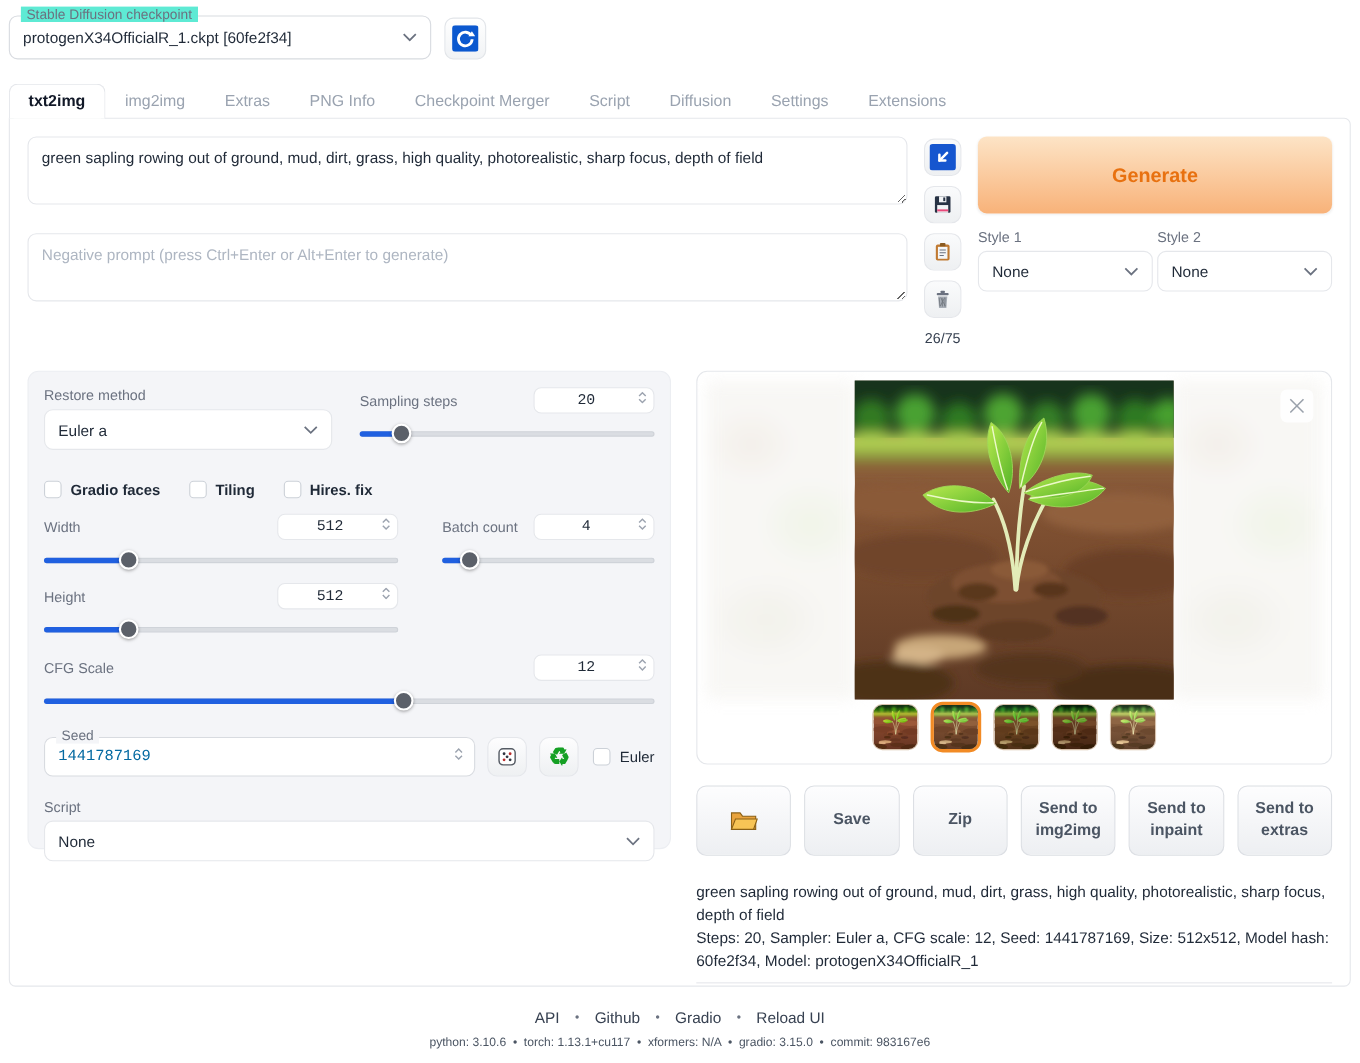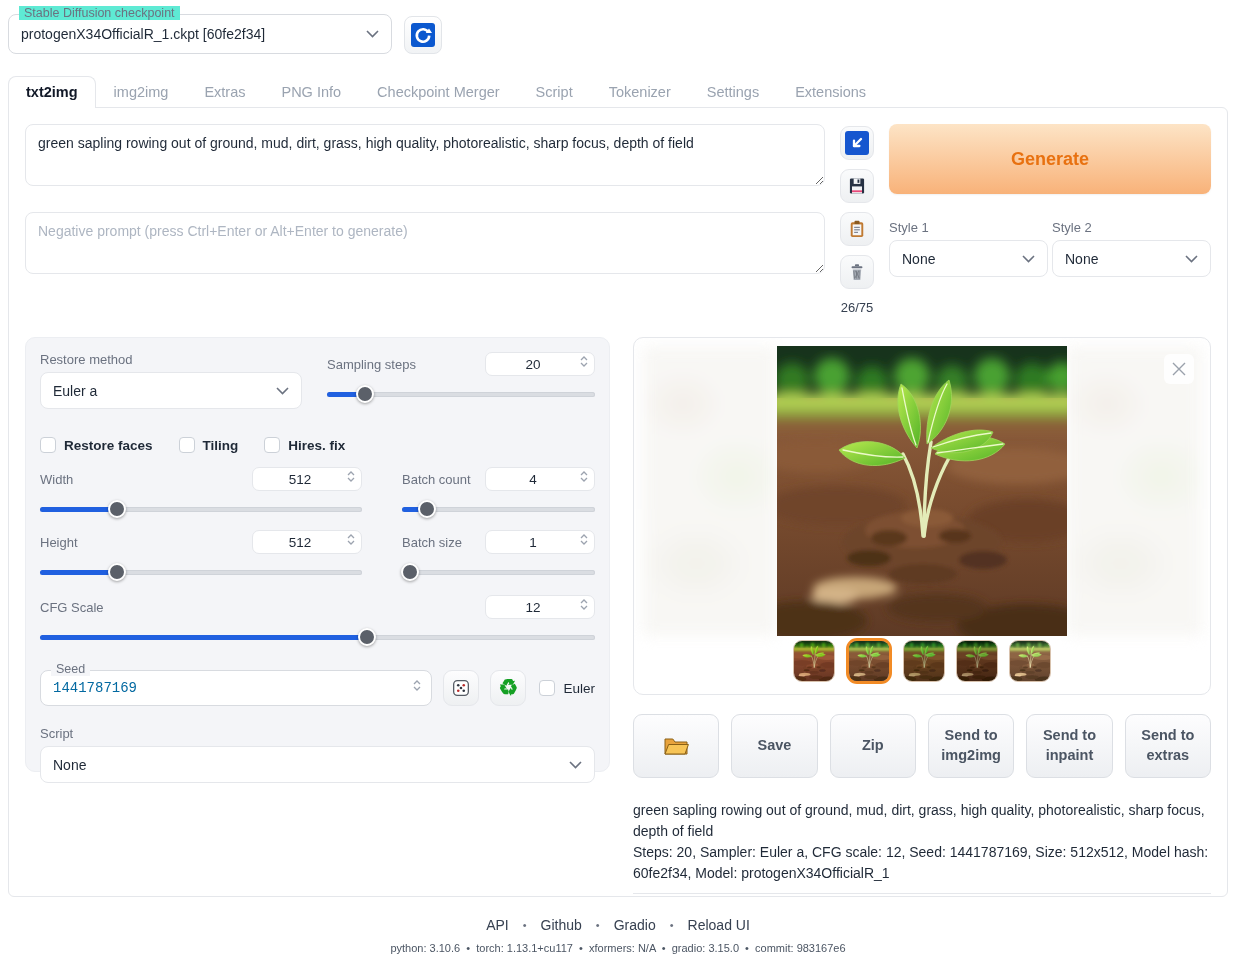--- a/index.html
+++ b/index.html
@@ -25,32 +25,32 @@
   .prompt-row { display:flex; gap:14px; }
   .prompt-col { flex:1; display:flex; flex-direction:column; gap:26px; }
   textarea.prompt { width:100%; height:62px; border:1px solid #e5e7eb; border-radius:8px; padding:10px 12px; font-family:"Liberation Sans",sans-serif; font-size:14px; color:#1f2937; outline:none; }
   textarea.prompt::placeholder { color:#aeb6c2; }
   .tools-col { width:36px; display:flex; flex-direction:column; align-items:center; gap:9px; padding-top:2px; }
   .tool-btn { width:34px; height:34px; border:1px solid #e5e7eb; border-radius:9px; background:linear-gradient(180deg,#fafbfc,#eef0f2); display:flex; align-items:center; justify-content:center; cursor:pointer; }
   .token-counter { font-size:13px; color:#374151; margin-top:2px; }
 
   .gen-col { width:322px; display:flex; flex-direction:column; }
   .generate-btn { height:70px; border:none; border-radius:8px; background:linear-gradient(180deg,#fde4c6 0%,#f8b279 100%); color:#e87110; font-weight:700; font-size:18px; font-family:"Liberation Sans",sans-serif; cursor:pointer; box-shadow:0 1px 2px rgba(0,0,0,.06); }
-  .styles-row { display:flex; gap:4px; margin-top:26px; }
+  .styles-row { display:flex; gap:4px; margin-top:14px; }
   .style-box { flex:1; }
   .field-label { font-size:13px; color:#6b7280; margin-bottom:5px; }
   .dropdown { background:#fff; border:1px solid #e5e7eb; border-radius:8px; height:37px; display:flex; align-items:center; justify-content:space-between; padding:0 12px; cursor:pointer; color:#1f2937; }
 
   
   .settings-row { display:flex; gap:23px; margin-top:22px; }
   .left-panel { width:585px; height:435px; background:#f4f5f8; border:1px solid #eceef2; border-radius:10px; padding:14px; }
   .lp-grid1 { display:grid; grid-template-columns:262px 1fr; column-gap:25px; }
   .num-row { display:flex; align-items:center; justify-content:space-between; height:24px; }
   .num-input { position:relative; width:110px; height:24px; background:#fff; border:1px solid #e5e7eb; border-radius:7px; }
-  .num-input input { width:100%; height:100%; border:none; background:transparent; text-align:center; font-size:13.5px; color:#1f2937; font-family:Liberation Sans, sans-serif; outline:none; padding-right:14px; }
+  .num-input input { width:100%; height:100%; border:none; background:transparent; text-align:center; font-size:13.5px; color:#1f2937; font-family:Liberation Mono, monospace; outline:none; padding-right:14px; }
   .spinner { position:absolute; right:6px; top:3px; display:flex; flex-direction:column; gap:1px; cursor:pointer; }
   .slider { position:relative; height:18px; margin-top:9px; }
   .slider .track { position:absolute; top:7px; left:0; right:0; height:5px; border-radius:3px; background:#dadde2; box-shadow:inset 0 0 0 1px #cfd3d9; }
   .slider .fill { position:absolute; top:7px; left:0; height:5px; border-radius:3px; background:#2060e0; }
   .slider .thumb { position:absolute; top:0; width:18px; height:18px; border-radius:50%; background:#5b6069; border:2px solid #fff; box-shadow:0 1px 3px rgba(0,0,0,.35); margin-left:-9px; cursor:pointer; }
   .checks-row { display:flex; gap:26px; margin:28px 0 14px 0; align-items:center; }
   .check { display:flex; align-items:center; gap:8px; cursor:pointer; }
   .checkbox { width:16px; height:16px; border:1px solid #ccd1d8; border-radius:4px; background:#fff; }
   .check span.lbl { font-weight:600; color:#1f2937; font-size:13.5px; }
   .lp-grid2 { display:grid; grid-template-columns:322px 1fr; column-gap:40px; row-gap:12px; margin-bottom:14px; }
@@ -204,21 +204,21 @@
   </button>
 </div>
 
 <div class="tabbar">
   <div class="tab active">txt2img</div>
   <div class="tab">img2img</div>
   <div class="tab">Extras</div>
   <div class="tab">PNG Info</div>
   <div class="tab">Checkpoint Merger</div>
   <div class="tab">Script</div>
-  <div class="tab">Tokenizer</div>
+  <div class="tab">Diffusion</div>
   <div class="tab">Settings</div>
   <div class="tab">Extensions</div>
 </div>
 
 <div class="main">
 
   <div class="prompt-row">
     <div class="prompt-col">
       <textarea class="prompt" spellcheck="false" style="">green sapling rowing out of ground, mud, dirt, grass, high quality, photorealistic, sharp focus, depth of field</textarea>
       <textarea class="prompt" spellcheck="false" placeholder="Negative prompt (press Ctrl+Enter or Alt+Enter to generate)" style=""></textarea>
@@ -317,21 +317,21 @@
             <div class="track"></div>
               <div class="fill" style="width:14%"></div>
               <div class="thumb" style="left:14%"></div>
           </div>
         </div>
       </div>
 
       <div class="checks-row">
         <div class="check">
           <span class="checkbox"></span>
-          <span class="lbl">Restore faces</span>
+          <span class="lbl">Gradio faces</span>
         </div>
         <div class="check">
           <span class="checkbox"></span>
           <span class="lbl">Tiling</span>
         </div>
         <div class="check">
           <span class="checkbox"></span>
           <span class="lbl">Hires. fix</span>
         </div>
       </div>
@@ -391,41 +391,20 @@
                 <svg width="8" height="5" viewBox="0 0 8 5">
                     <path d="M1,1 L4,4 L7,1" fill="none" stroke="#9ca3af" stroke-width="1.3"></path>
                   </svg>
               </span>
             </div>
           </div>
           <div class="slider">
             <div class="track"></div>
               <div class="fill" style="width:24%"></div>
               <div class="thumb" style="left:24%"></div>
-          </div>
-        </div>
-        <div>
-          <div class="num-row">
-            <span class="field-label" style="margin:0">Batch size</span>
-            <div class="num-input">
-              <input value="1" style="">
-              <span class="spinner">
-                <svg width="8" height="5" viewBox="0 0 8 5">
-                    <path d="M1,4 L4,1 L7,4" fill="none" stroke="#9ca3af" stroke-width="1.3"></path>
-                  </svg>
-                <svg width="8" height="5" viewBox="0 0 8 5">
-                    <path d="M1,1 L4,4 L7,1" fill="none" stroke="#9ca3af" stroke-width="1.3"></path>
-                  </svg>
-              </span>
-            </div>
-          </div>
-          <div class="slider">
-            <div class="track"></div>
-              <div class="fill" style="width:4%"></div>
-              <div class="thumb" style="left:4%"></div>
           </div>
         </div>
       </div>
 
       <div class="cfg-block">
         <div class="num-row">
           <span class="field-label" style="margin:0">CFG Scale</span>
           <div class="num-input">
             <input value="12" style="">
             <span class="spinner">

